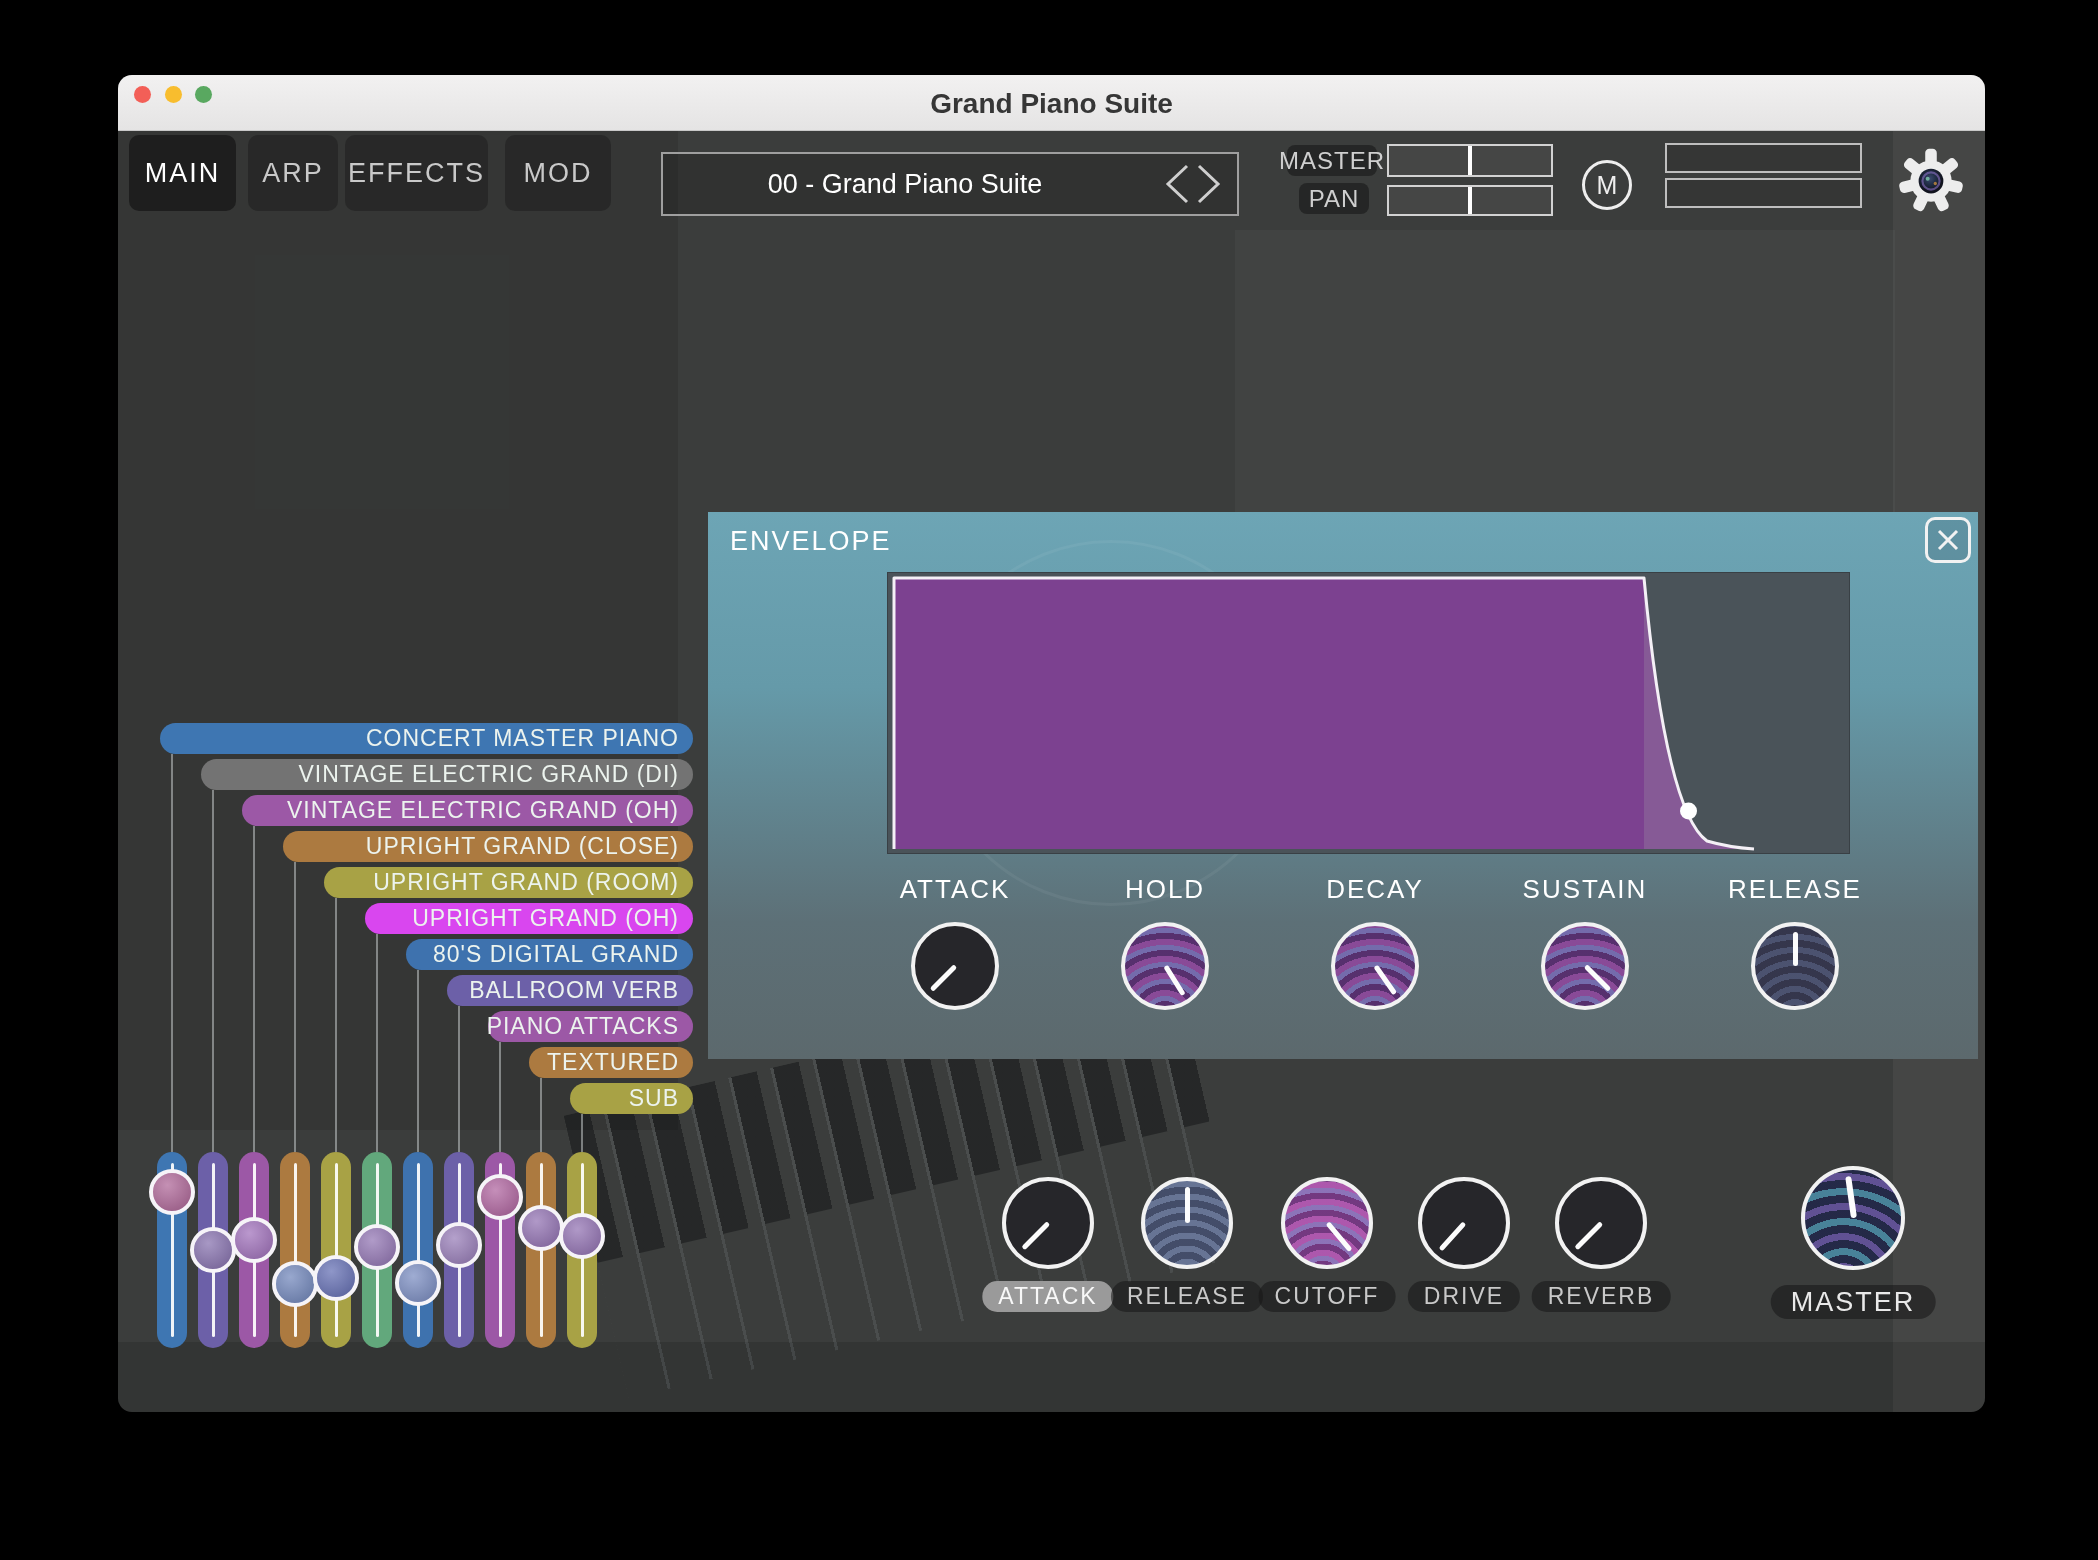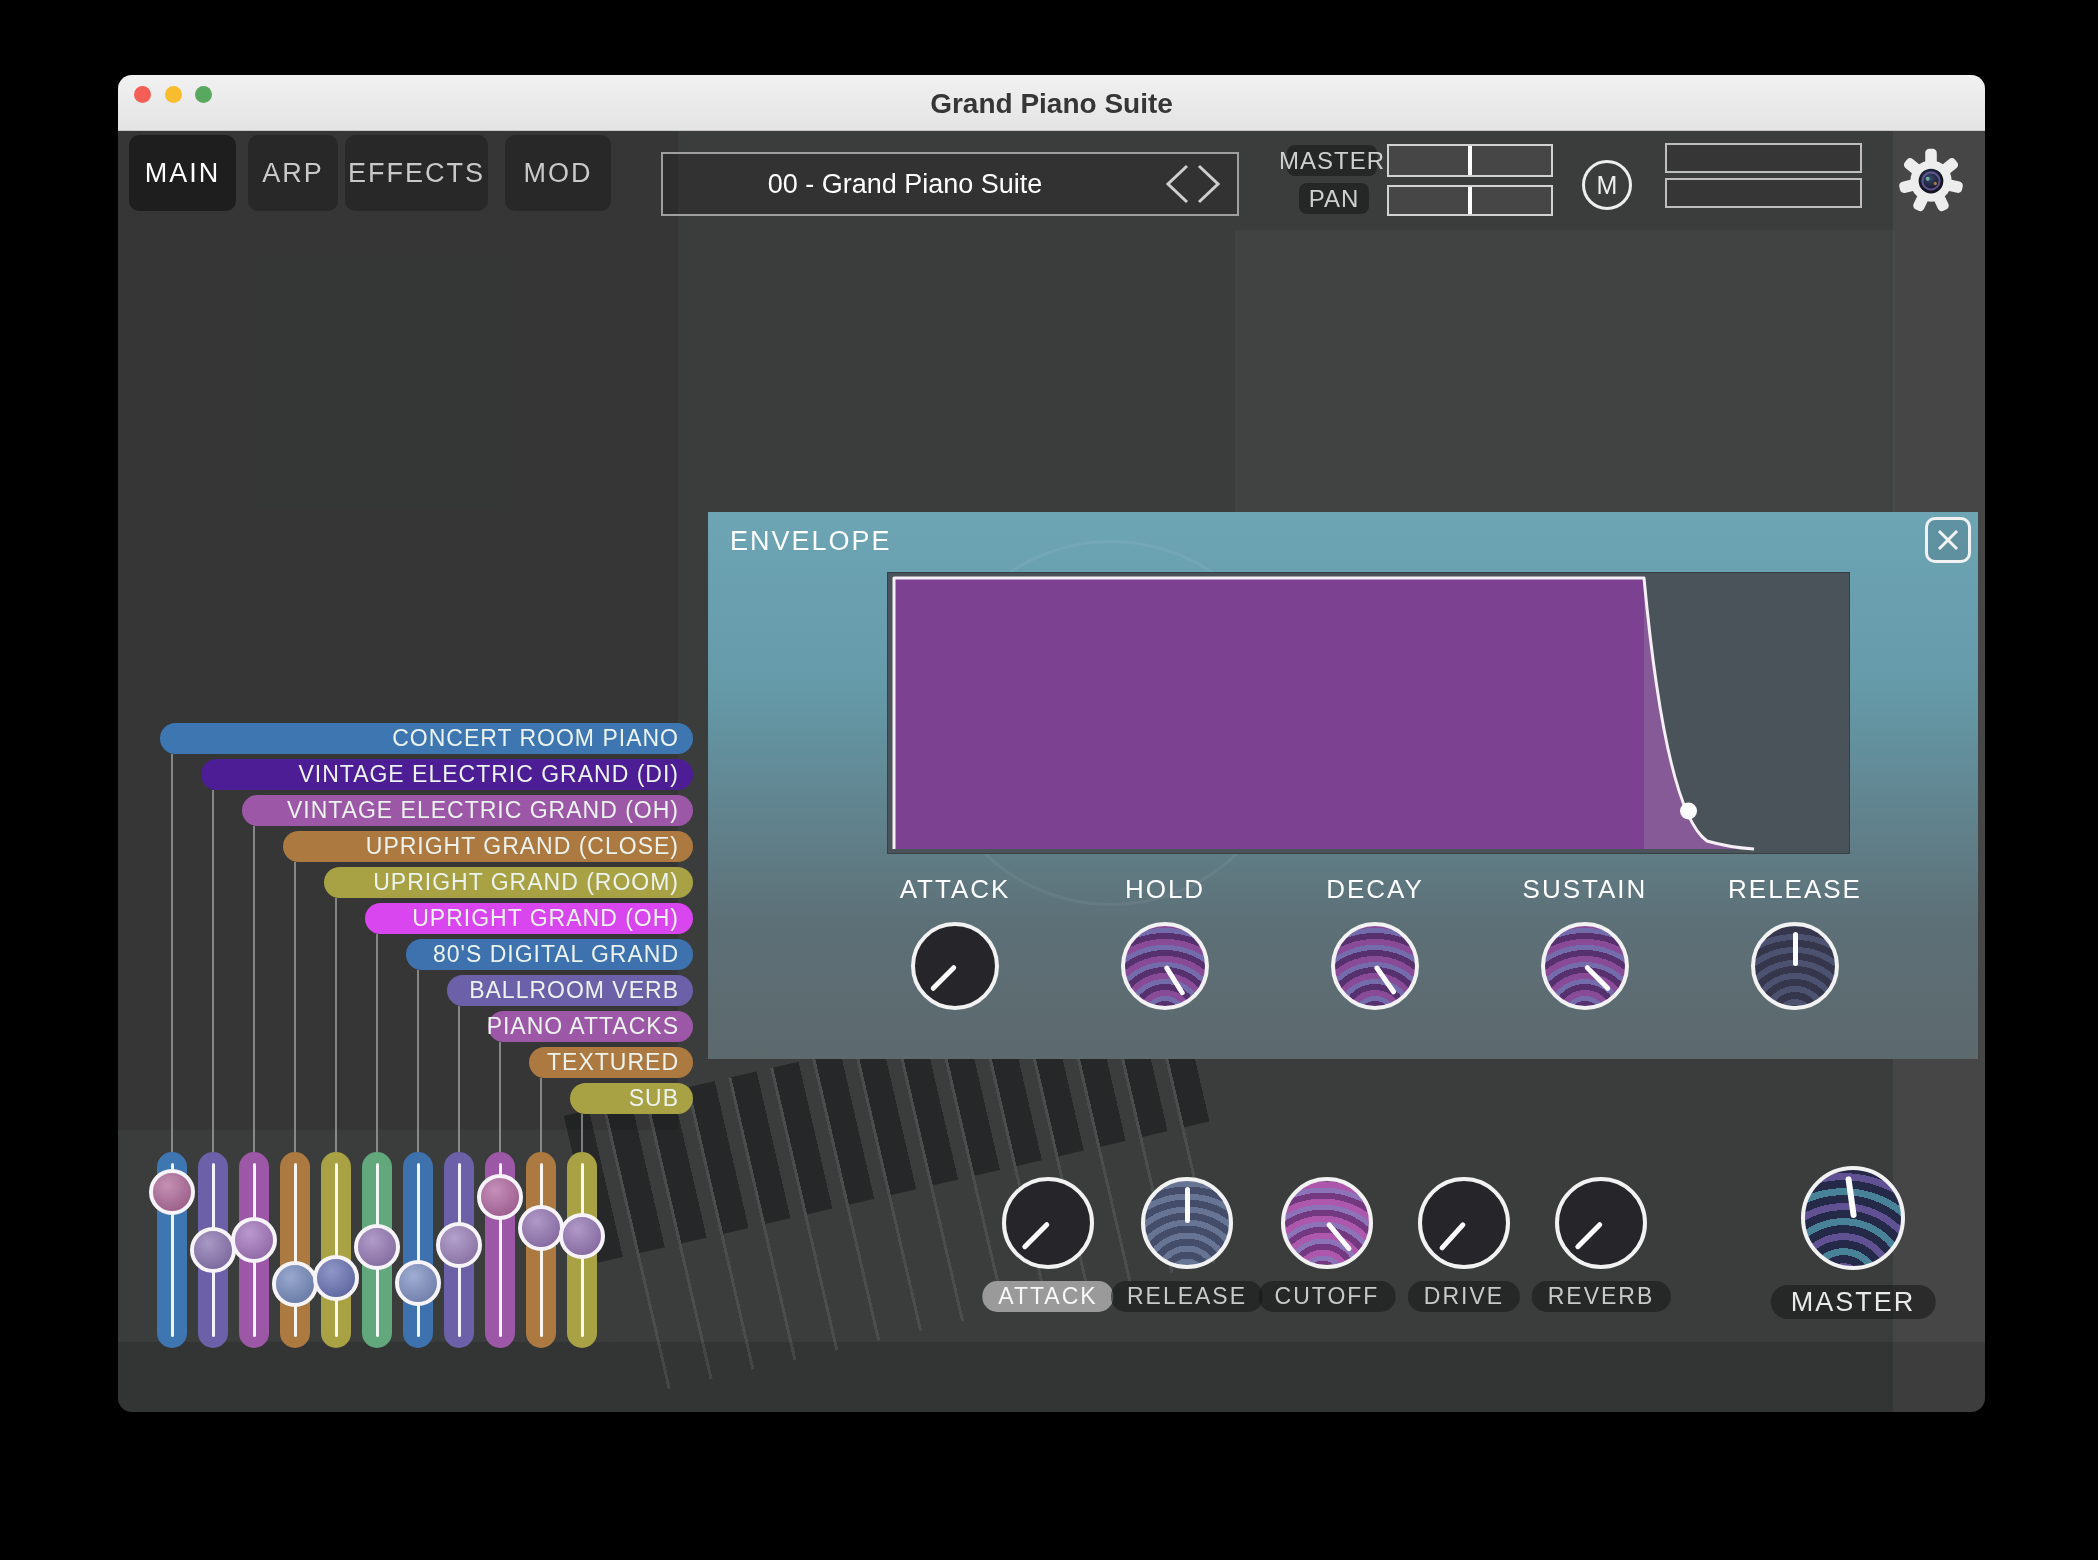--- a/index.html
+++ b/index.html
@@ -146,30 +146,30 @@
         <circle cx="20" cy="20" r="12.5" fill="#ededed"></circle>
         <circle cx="20" cy="20" r="7.5" fill="url(#gearg)"></circle>
         <circle cx="20" cy="20" r="5.2" fill="none" stroke="rgba(150,120,210,0.55)" stroke-width="1.3"></circle>
         <circle cx="18" cy="18.6" r="1.2" fill="#6fae9c"></circle>
         <circle cx="22.6" cy="21.5" r="1" fill="#a5783f"></circle>
       </svg>
     </div>
 
     <div id="mixer">
         <div class="ch-pill" style="left: 42px; top: 648px; width: 533px; background: rgb(62, 118, 178);">
-          <span>CONCERT ROOM PIANO</span>
+          <span>CONCERT MASTER PIANO</span>
         </div>
         <div class="ch-line" style="left: 53px; top: 679px; height: 398px;"></div>
         <div class="ch-track" style="left: 39px; top: 1077px; background: rgb(62, 118, 178);">
           <div class="tline"></div>
         </div>
         <div class="ch-thumb" style="left: 31px; top: 1093.52px; background: rgb(180, 113, 159);">
           <div class="sheen"></div>
         </div>
-        <div class="ch-pill" style="left: 83px; top: 684px; width: 492px; background: #4c1d95;">
+        <div class="ch-pill" style="left: 83px; top: 684px; width: 492px; background: #737373;">
           <span>VINTAGE ELECTRIC GRAND (DI)</span>
         </div>
         <div class="ch-line" style="left: 94px; top: 715px; height: 362px;"></div>
         <div class="ch-track" style="left: 80px; top: 1077px; background: rgb(108, 96, 168);">
           <div class="tline"></div>
         </div>
         <div class="ch-thumb" style="left: 72px; top: 1152px; background: rgb(143, 123, 180);">
           <div class="sheen"></div>
         </div>
         <div class="ch-pill" style="left: 124px; top: 720px; width: 451px; background: rgb(156, 88, 166);">

